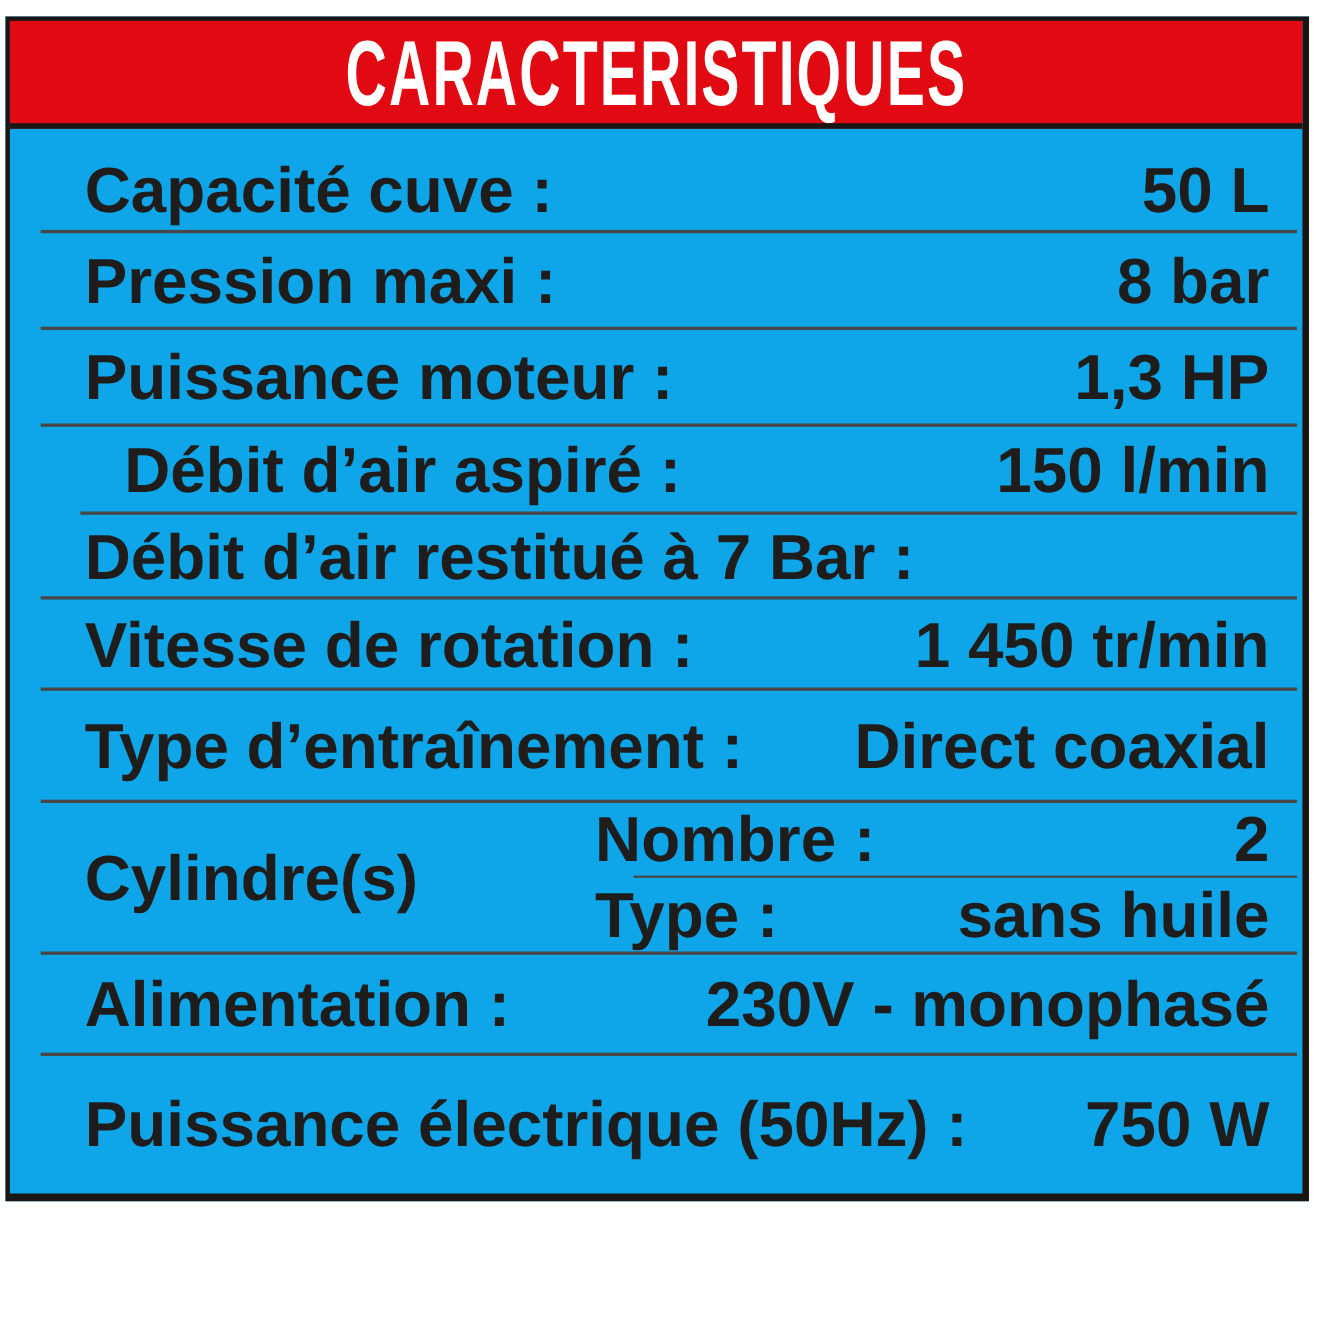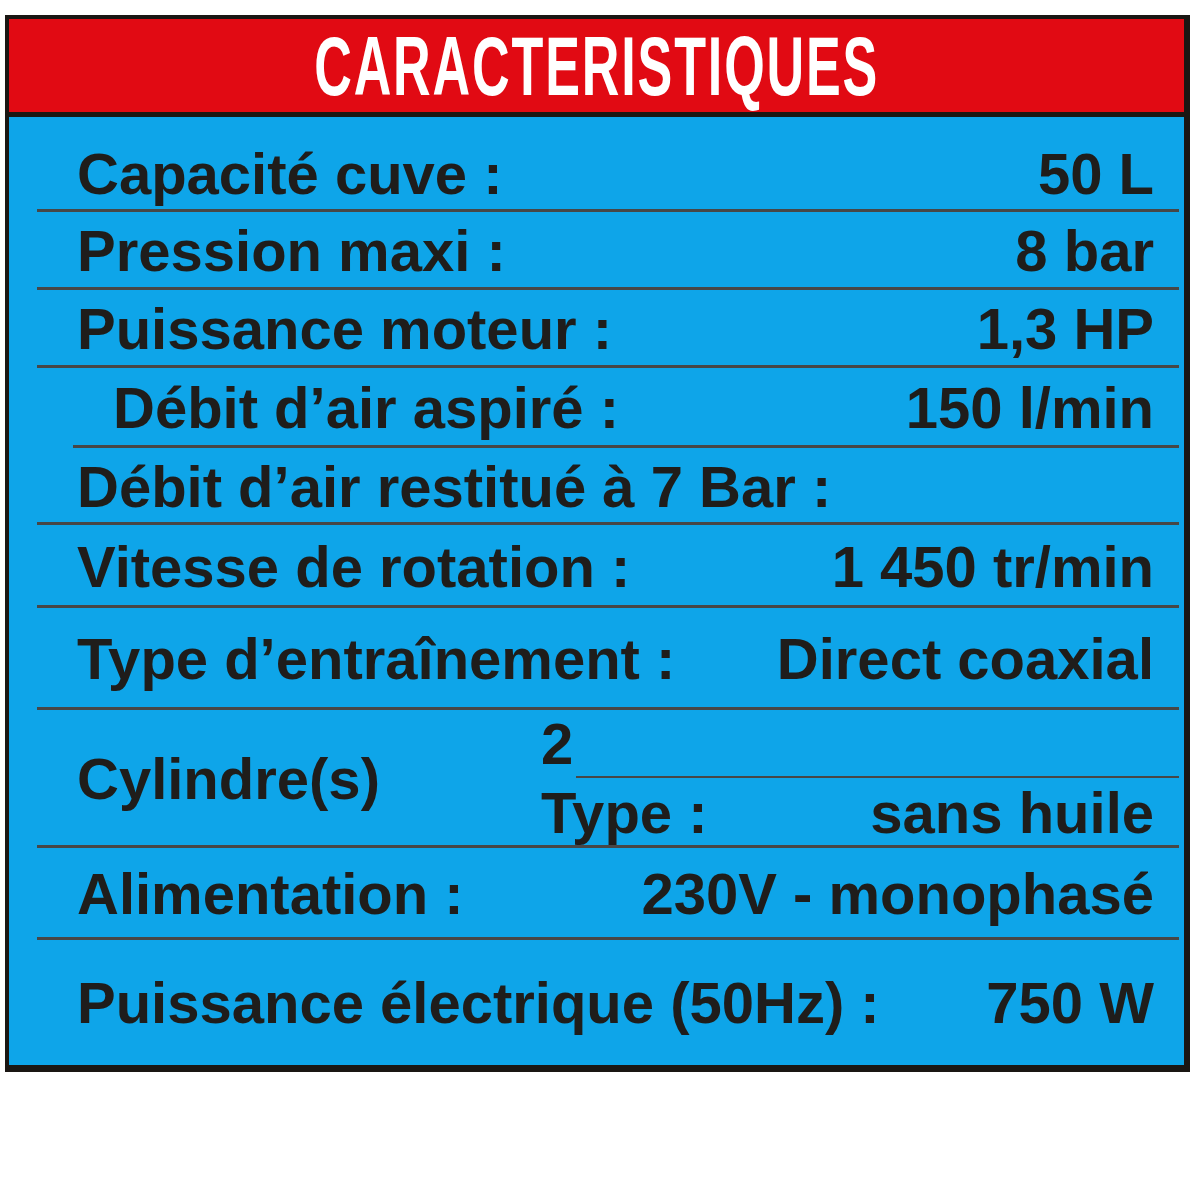--- a/index.html
+++ b/index.html
@@ -46,21 +46,21 @@
   .row::after {
     content: "";
     position: absolute;
     bottom: 0; left: 28px; right: 5px;
     height: 3px;
     background: var(--divider, #474747);
   }
   .row.no-div::after { display: none; }
   .lbl, .val { white-space: nowrap; }
   .r1 { height: 95px; padding-top: 18px; }
-  .r2, .r3 { height: 78px; }
+  .r2, .r3 { height: 88px; }
   .r4 { height: 80px; margin-left: 36px; }
   .r5, .r6 { height: 77px; }
   .r7 { height: 83px; }
   .r8 { height: 102px; }
   .p1 { height: 92px; }
   .p2 { height: 125px; }
   .cyl {
     height: 138px;
     padding: 0;
     align-items: stretch;
@@ -133,20 +133,21 @@
     <span class="lbl">Type d’entraînement :</span>
     <span class="val">Direct coaxial</span>
   </div>
 
   <div class="row cyl">
     <div class="cyl-label">
       <span class="lbl">Cylindre(s)</span>
     </div>
     <div class="cyl-right">
       <div class="subrow sub1">
+        <span class="lbl">Nombre :</span>
         <span class="val">2</span>
       </div>
       <div class="subrow sub2">
         <span class="lbl">Type :</span>
         <span class="val">sans huile</span>
       </div>
     </div>
   </div>
 
   <div class="row p1">

